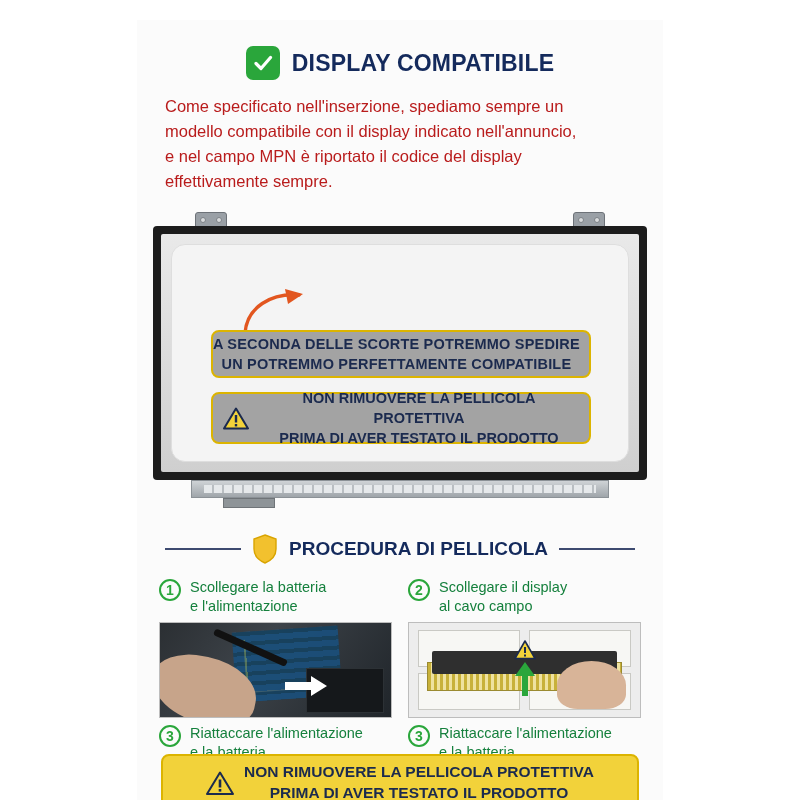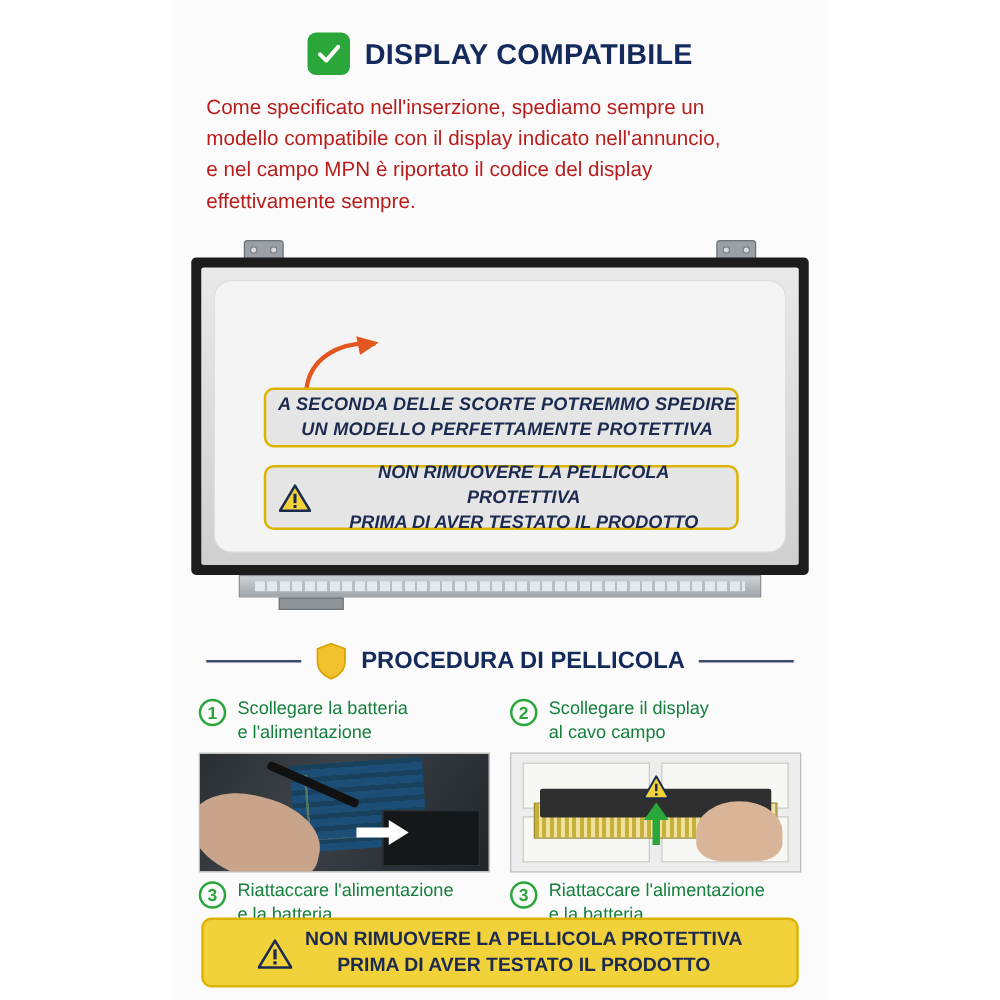--- a/index.html
+++ b/index.html
@@ -12,20 +12,21 @@
     background: #ffffff;
     font-family: "Liberation Sans", sans-serif;
     overflow: hidden;
   }
   .page {
     position: relative;
     width: 800px;
     height: 588px;
     background: #ffffff;
     box-sizing: border-box;
+    margin-top: 20px;
   }
   .sheet {
     position: absolute;
     left: 137px;
     top: 0px;
     width: 526px;
     height: 800px;
     background: #fbfbfb;
     box-sizing: border-box;
   }
@@ -155,31 +156,30 @@
   }
   .arrow-curve {
     position: absolute;
     left: 88px;
     top: 75px;
     width: 70px;
     height: 48px;
   }
   .callout {
     position: absolute;
-    background: #e5e5e5;
+    background: #a3a3a3;
     border: 2px solid #dcb400;
     border-radius: 8px;
     box-sizing: border-box;
     color: #1b2a4e;
     font-weight: bold;
     text-align: center;
     display: flex;
     align-items: center;
-    justify-content: flex-end;
-    font-style: italic;
+    justify-content: flex-start;
   }
   .callout-1 {
     left: 58px;
     top: 118px;
     width: 380px;
     height: 48px;
     font-size: 14.5px;
     line-height: 20px;
     letter-spacing: 0.2px;
   }
@@ -434,21 +434,21 @@
       <span class="arrow-curve">
         <svg width="70" height="48" viewBox="0 0 70 48" aria-hidden="true">
           <path d="M4 46 C6 20, 30 6, 58 8" fill="none" stroke="#e2561f" stroke-width="3.4" stroke-linecap="round"></path>
           <path d="M44 2 L62 7 L47 17 Z" fill="#e2561f"></path>
         </svg>
       </span>
 
       <div class="callout callout-1">
         <div>
           <div>A SECONDA DELLE SCORTE POTREMMO SPEDIRE</div>
-          <div>UN MODELLO PERFETTAMENTE PROTETTIVA</div>
+          <div>UN POTREMMO PERFETTAMENTE COMPATIBILE</div>
         </div>
       </div>
 
       <div class="callout callout-2">
         <span class="warn-tri">
           <svg width="26" height="23" viewBox="0 0 26 23" aria-hidden="true">
             <path d="M13 1.5 L25 21.5 L1 21.5 Z" fill="#f2d23a" stroke="#1b2a4e" stroke-width="2" stroke-linejoin="round"></path>
             <rect x="11.8" y="8" width="2.4" height="7.5" fill="#1b2a4e"></rect>
             <rect x="11.8" y="17" width="2.4" height="2.4" fill="#1b2a4e"></rect>
           </svg>

